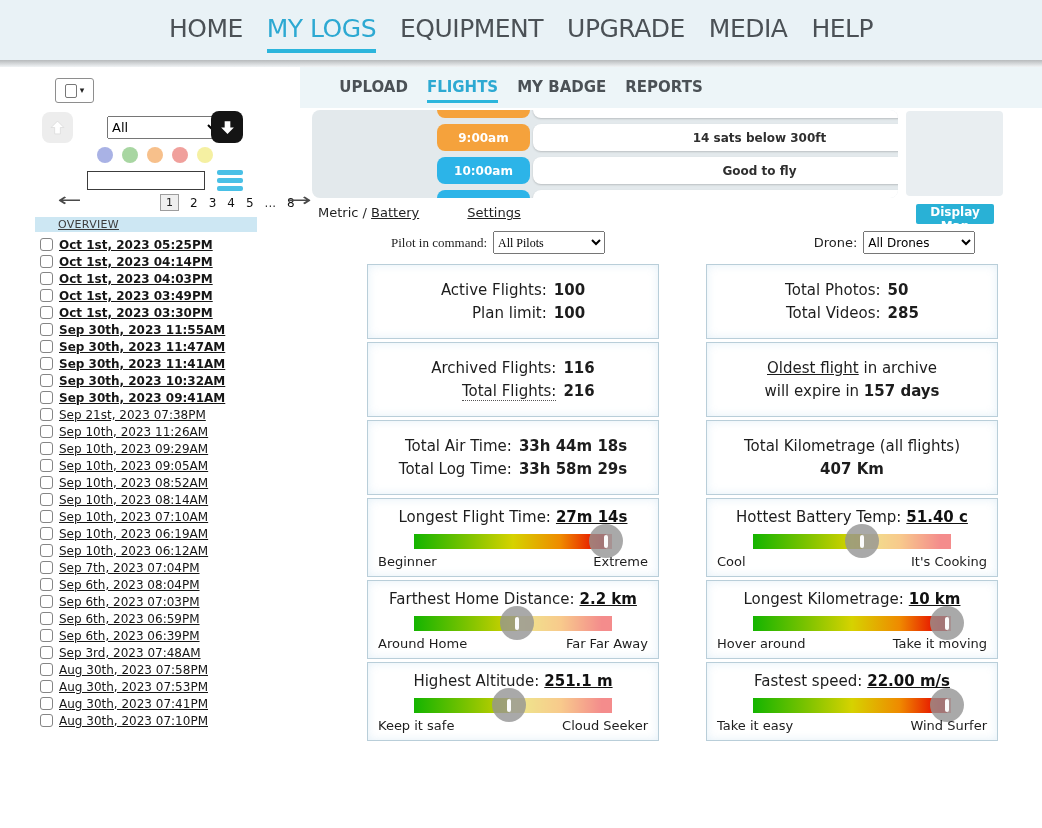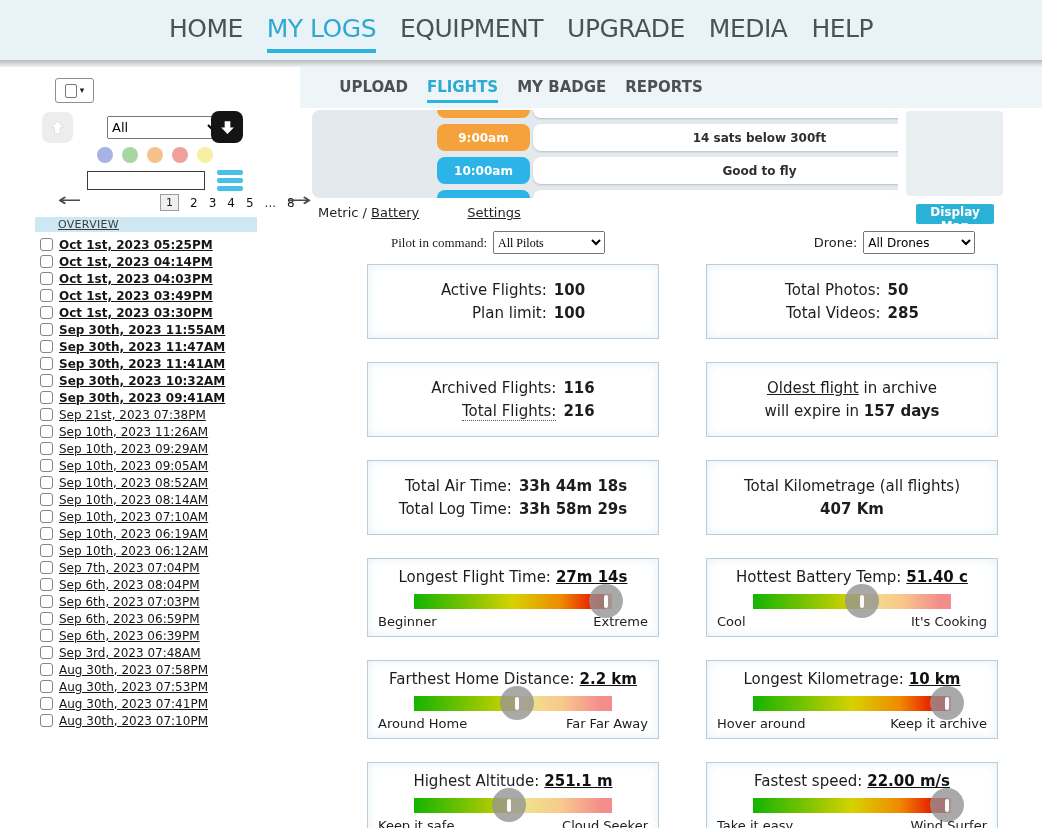--- a/index.html
+++ b/index.html
@@ -79,21 +79,21 @@
   
   .filters{position:absolute;left:347px;top:231px;width:651px;display:flex;}
   .fcell{width:302px;display:flex;align-items:center;justify-content:center;gap:6px;
          font-size:13px;color:#1f1f1f;box-sizing:border-box;}
   .fcell.left{margin-right:47px;font-family:Liberation Serif, serif;}
   .fcell.right{padding-left:95px;}
   .fsel{width:112px;height:23px;font-size:12px;font-family:inherit;}
 
   
   .cards{position:absolute;left:347px;top:264px;width:651px;}
-  .crow{display:flex;gap:47px;margin-bottom:23px;padding-left:20px;}
+  .crow{display:flex;gap:47px;margin-bottom:3px;padding-left:20px;}
   .card{width:302px;border:1px solid #b9ced9;background:#fff;box-sizing:border-box;
         box-shadow:inset 0 0 10px rgba(195,222,240,.45);display:flex;flex-direction:column;
         align-items:center;justify-content:center;font-size:15px;color:#1d1d1d;height:75px;}
   .pair{display:grid;grid-template-columns:auto auto;column-gap:7px;line-height:23px;}
   .pair .pl{text-align:right;} .pair .pv{font-weight:bold;text-align:left;}
   .cline{line-height:23px;text-align:center;}
   .cline b{font-weight:bold;}
   .dotted{border-bottom:1px dotted #555;cursor:help;}
   .clink{color:#1d1d1d;text-decoration:underline;}
 
@@ -444,21 +444,21 @@
       <div class="card scard">
         <div class="stitle"><span>Longest Kilometrage:</span><a>10 km</a></div>
         <div class="track">
           <span class="fadeov" style="left: 98%; width: 2%;"></span>
           <span class="knob" style="left: calc(98% - 17px);">
               <i></i>
             </span>
         </div>
         <div class="slabels">
             <span>Hover around</span>
-            <span>Keep it archive</span>
+            <span>Take it moving</span>
           </div>
       </div>
     </div>
     <div class="crow">
       <div class="card scard">
         <div class="stitle"><span>Highest Altitude:</span><a>251.1 m</a></div>
         <div class="track">
           <span class="fadeov" style="left: 48%; width: 52%;"></span>
           <span class="knob" style="left: calc(48% - 17px);">
               <i></i>

